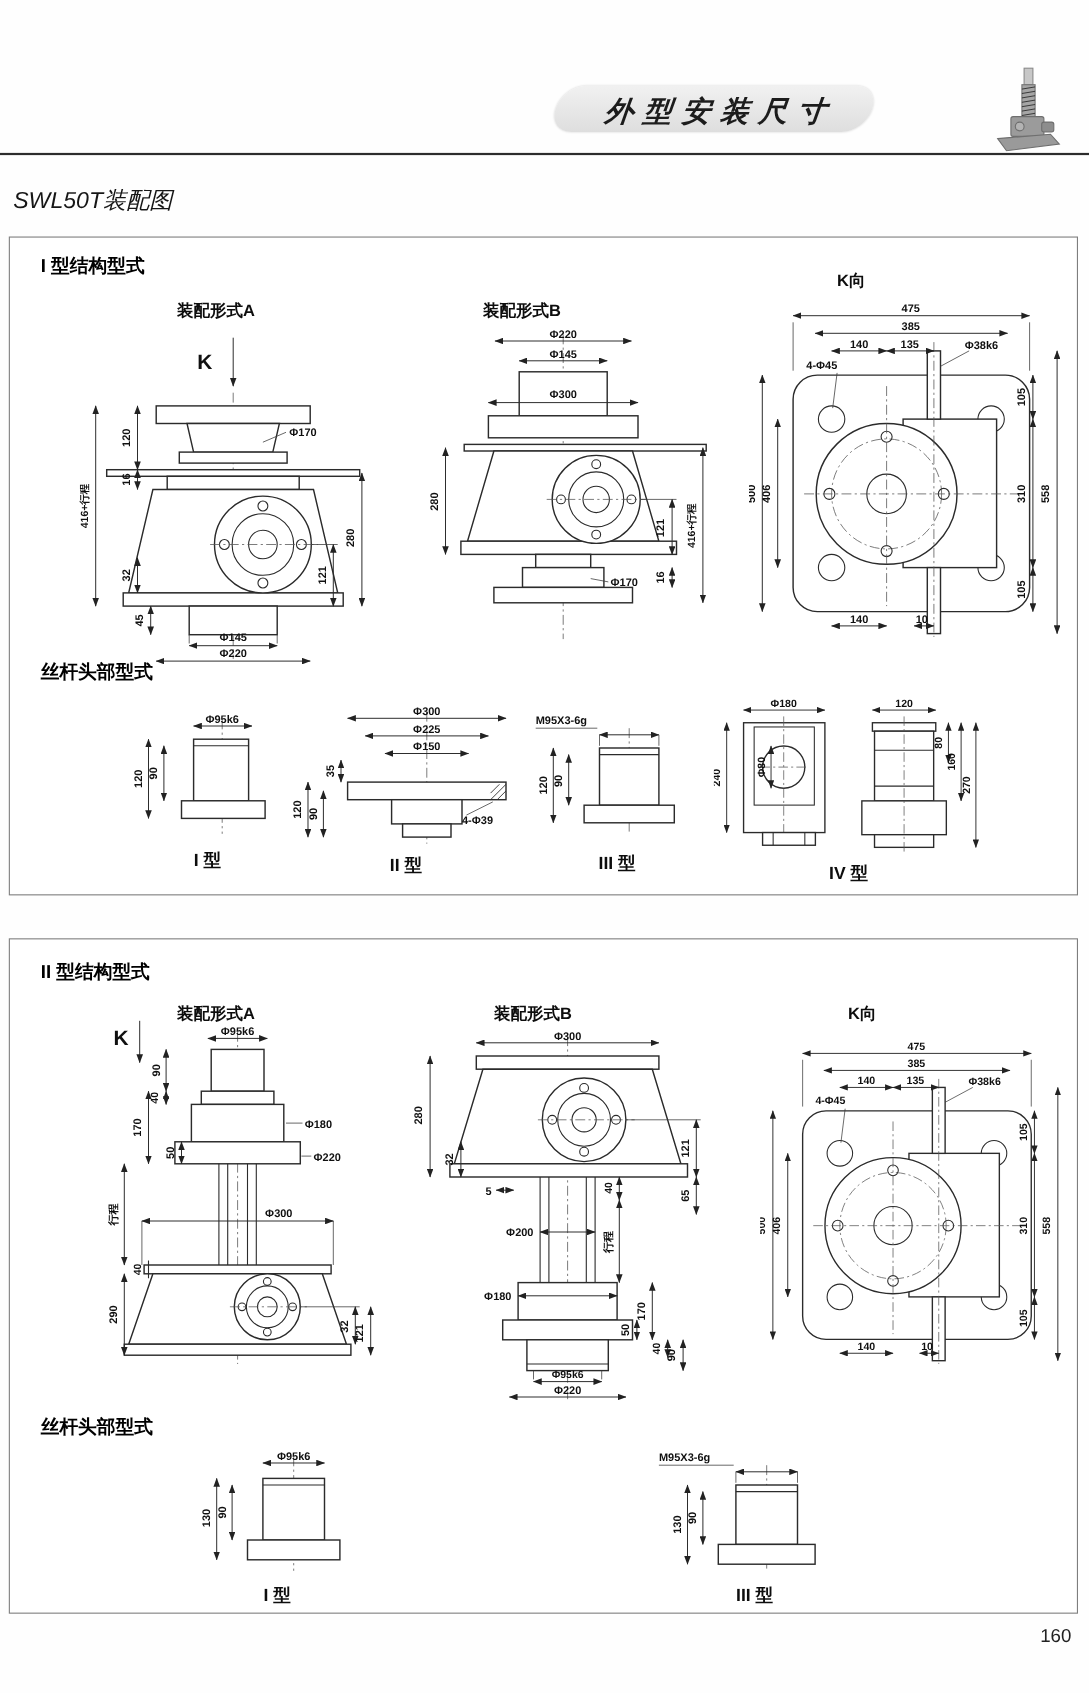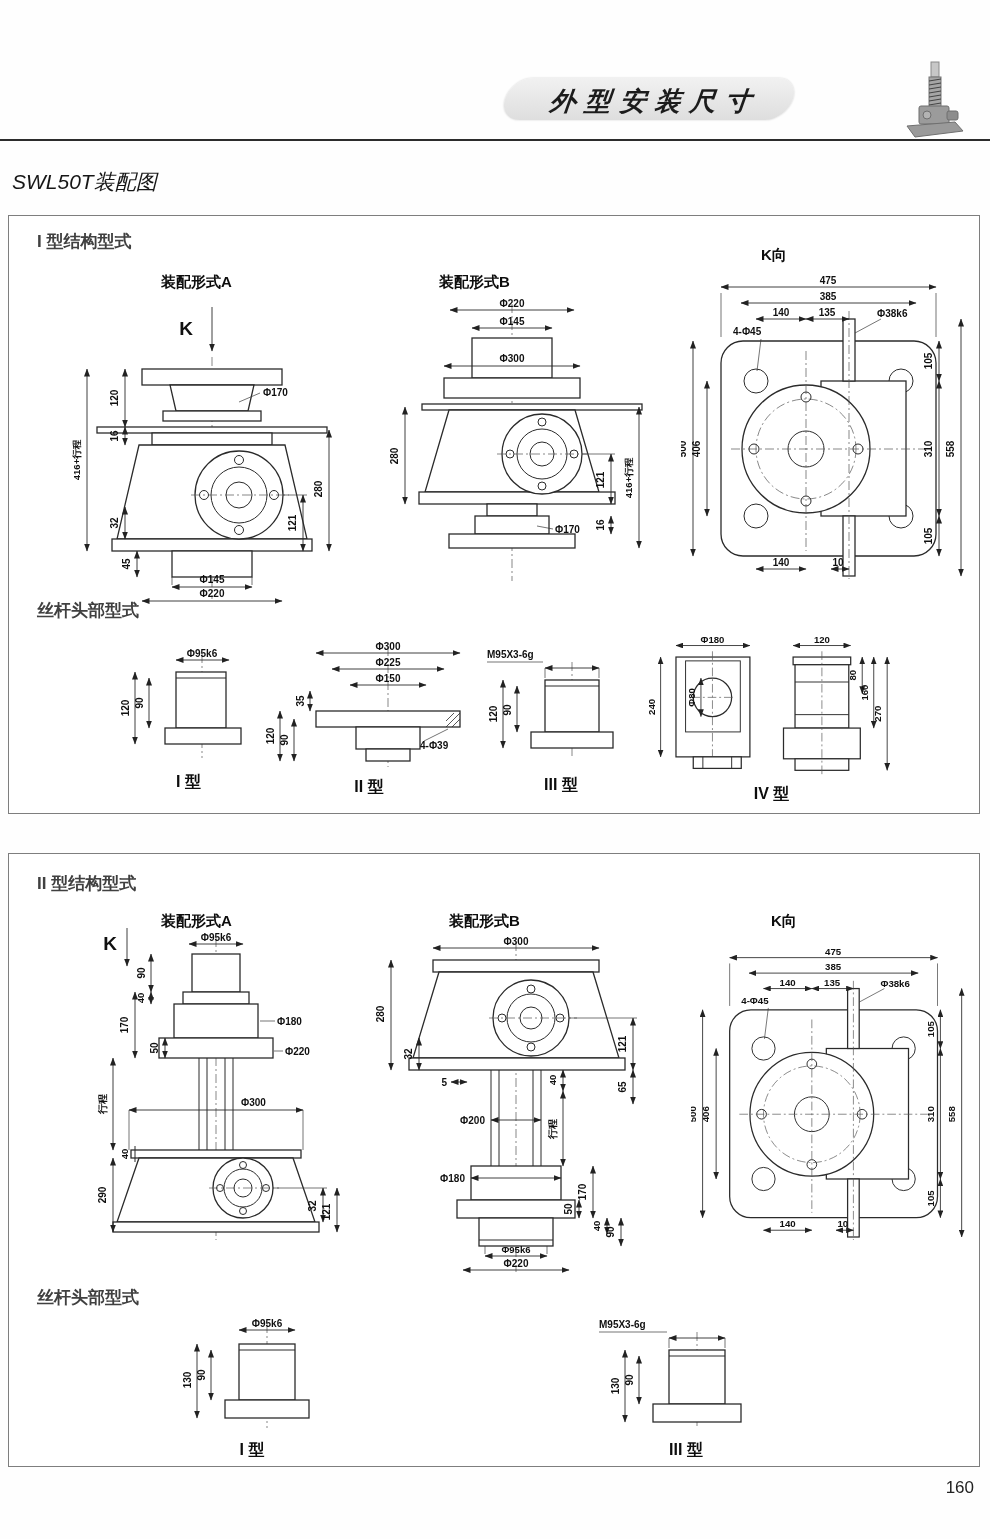--- a/index.html
+++ b/index.html
@@ -13,21 +13,21 @@
   .banner-text{position:absolute;left:520px;top:84px;width:270px;text-align:center;
           font-family:"Liberation Serif",serif;font-style:italic;font-weight:bold;
           font-size:26px;letter-spacing:9px;color:#1c1c1c;transform:skewX(-6deg);}
   .toprule{position:absolute;left:0;top:139px;width:990px;height:2px;background:#2c2c2c;}
   .doc-title{position:absolute;left:12px;top:168px;font-size:21px;color:#161616;font-style:italic;}
   .pageno{position:absolute;right:16px;top:1478px;font-size:17px;color:#222;}
   
   .box{position:absolute;left:8px;width:970px;border:1px solid #7e7e7e;background:#fff;}
   .box1{top:215px;height:597px;}
   .box2{top:853px;height:612px;}
-  .sec-heading{position:absolute;font-size:17px;font-weight:bold;color:#404040;}
+  .sec-heading{position:absolute;font-size:17px;font-weight:bold;color:#000000;}
   .form-title{position:absolute;font-size:15px;font-weight:bold;color:#0d0d0d;text-align:right;}
   .type-label{font-size:16px;font-weight:bold;text-align:center;margin-top:6px;color:#0d0d0d;}
   .head-block{position:absolute;}
   
   svg{display:block;}
   .shape{stroke:#2b2b2b;stroke-width:1.3;fill:#ffffff;}
   .ln{stroke:#2b2b2b;stroke-width:1;fill:none;}
   .ext{stroke:#3a3a3a;stroke-width:.7;fill:none;}
   .cl{stroke:#555;stroke-width:.7;fill:none;stroke-dasharray:9 3 2 3;}
   .dim{stroke:#2b2b2b;stroke-width:.9;fill:none;marker-start:url(#arr);marker-end:url(#arr);}

